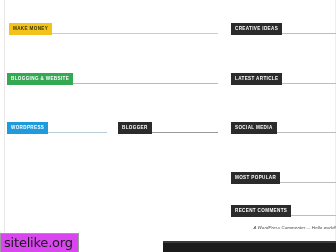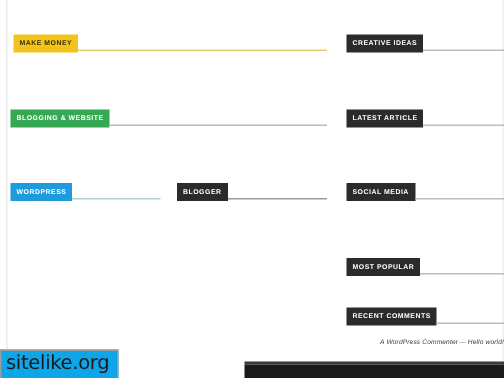--- a/index.html
+++ b/index.html
@@ -124,21 +124,21 @@
     height: 2px;
     background: #3a3a3a;
   }
 
   
   #watermark {
     position: absolute;
     left: 0px;
     top: 233px;
     padding: 1px 5px 2px 3px;
-    background: #0ea5e9;
+    background: #d946ef;
     border: 1px solid #9c9c9c;
     font-size: 13px;
     line-height: 15px;
     color: #1a1a1a;
     font-family: "DejaVu Sans", sans-serif;
     letter-spacing: -0.2px;
   }
 </style>
 </head>
 <body>

